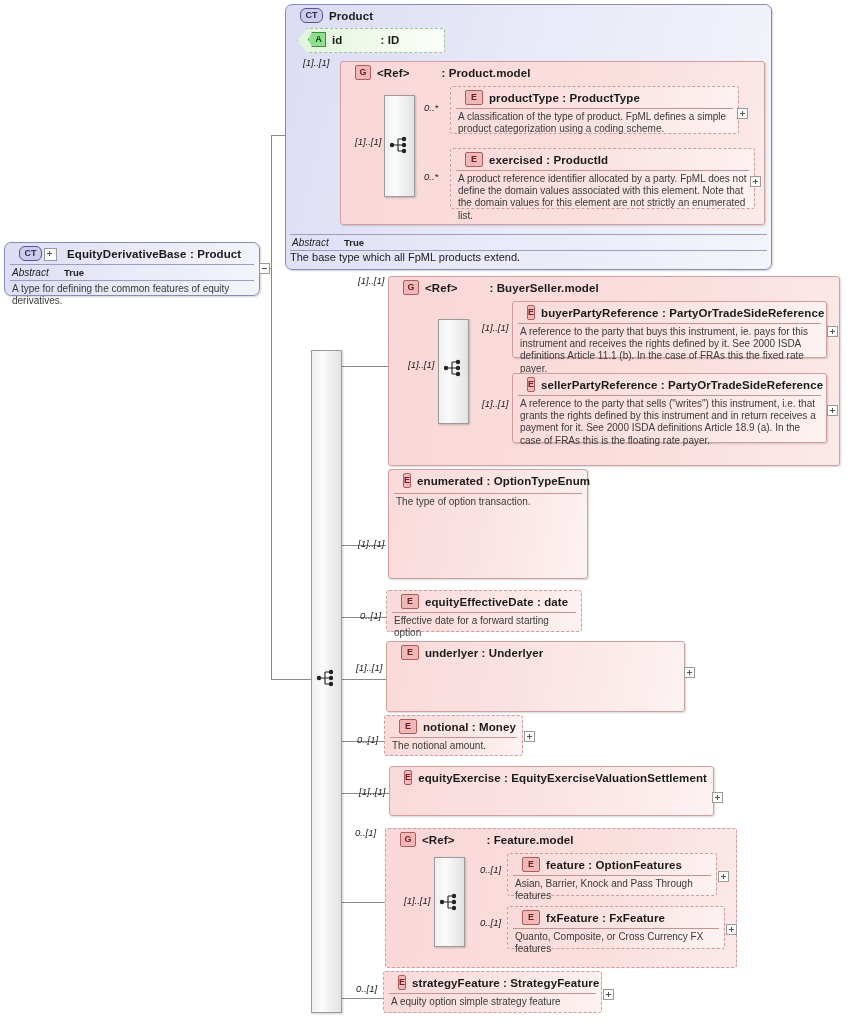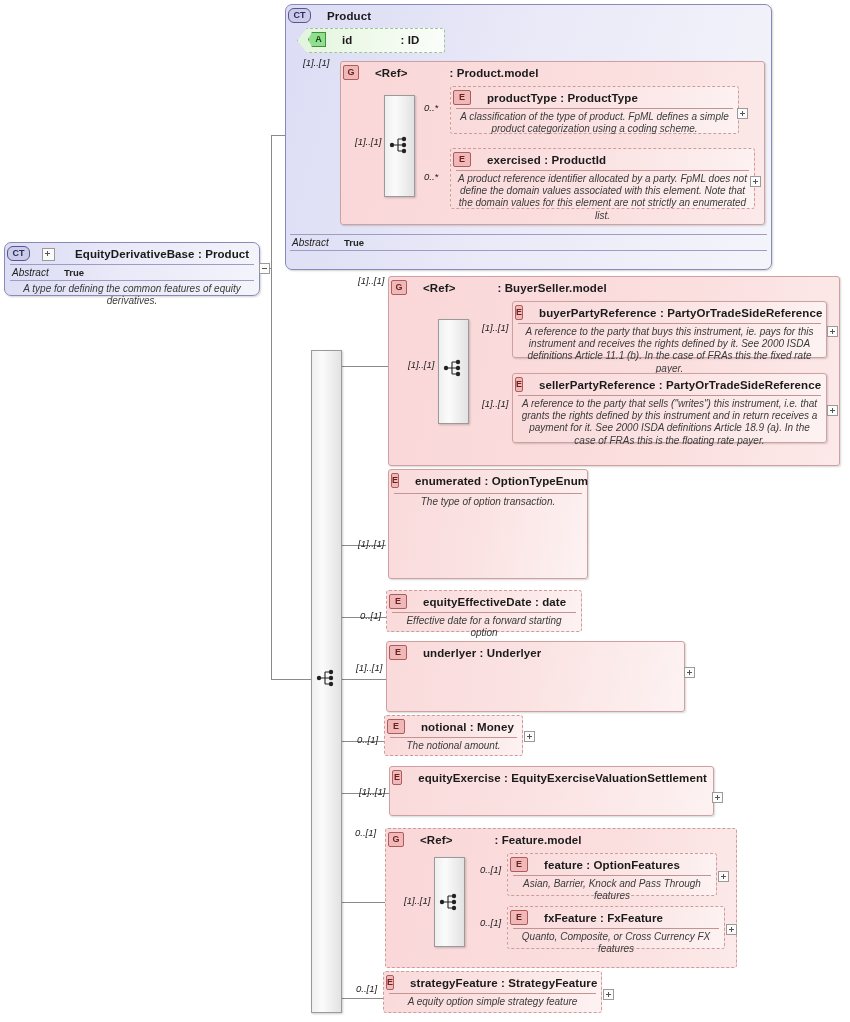--- a/index.html
+++ b/index.html
@@ -5,24 +5,24 @@
   html,body{margin:0;padding:0;background:#ffffff;}
   body{
     width:850px;height:1022px;position:relative;overflow:hidden;
     font-family:"Liberation Sans","DejaVu Sans",sans-serif;
     font-size:11px;color:#1a1a1a;
   }
   .abs{position:absolute;box-sizing:border-box;}
 
   
   .node{position:absolute;box-sizing:border-box;border-radius:3px;}
-  .node .hdr{display:flex;align-items:center;gap:16px;padding:3px 6px 3px 2px;white-space:nowrap;}
+  .node .hdr{display:flex;align-items:center;gap:6px;padding:3px 6px 3px 14px;white-space:nowrap;}
   .node .hdr .nm{font-weight:bold;font-size:11.5px;letter-spacing:.1px;}
   .node .body{border-top:1px solid #b9b9c6;margin:0 5px;}
-  .node .doc{font-style:italic;font-size:10px;line-height:12.2px;color:#3a3a3a;padding:2px 2px 3px 2px;text-align:center;}
+  .node .doc{font-size:10px;line-height:12.2px;color:#3a3a3a;padding:2px 2px 3px 2px;}
 
   
   .badge{display:inline-flex;align-items:center;justify-content:center;
     font-size:9px;font-weight:bold;line-height:1;border-radius:2px;font-family:"Liberation Sans",sans-serif;}
   .b-ct{width:21px;height:13px;border:1px solid #56568f;background:#ccccea;color:#2a2a5a;border-radius:6px;}
   .b-g{width:14px;height:13px;border:1px solid #b05a5a;background:#f0b9b9;color:#6d2020;}
   .b-e{width:16px;height:13px;border:1px solid #b05a5a;background:#f0b9b9;color:#6d2020;}
   .b-a{width:16px;height:13px;border:1px solid #3f8f3f;background:#8fdf8f;color:#144614;
        clip-path:polygon(22% 0,100% 0,100% 100%,22% 100%,0 50%);border-radius:0;}
 
@@ -203,20 +203,21 @@
   </div>
 </div>
 <div class="card" style="left:424px;top:171px;">0..*</div>
 <div class="pm plus abs" style="left:750px;top:176px;"></div>
 
 <div class="abs" style="left:290px;top:234px;width:477px;">
   <div class="rowprop" style="border-bottom:1px solid #9d9dc4;border-top:1px solid #9d9dc4;">
     <span class="k">Abstract</span>
     <span class="v">True</span>
   </div>
+  <div class="doc">The base type which all FpML products extend.</div>
 </div>
 
 <div class="node grp" style="left:388px;top:276px;width:452px;height:190px;">
   <div class="hdr">
     <span class="badge b-g">
       <span>G</span>
     </span>
     <span class="nm">&lt;Ref&gt;</span>
     <span class="nm" style="margin-left:26px;">: BuyerSeller.model</span>
   </div>

